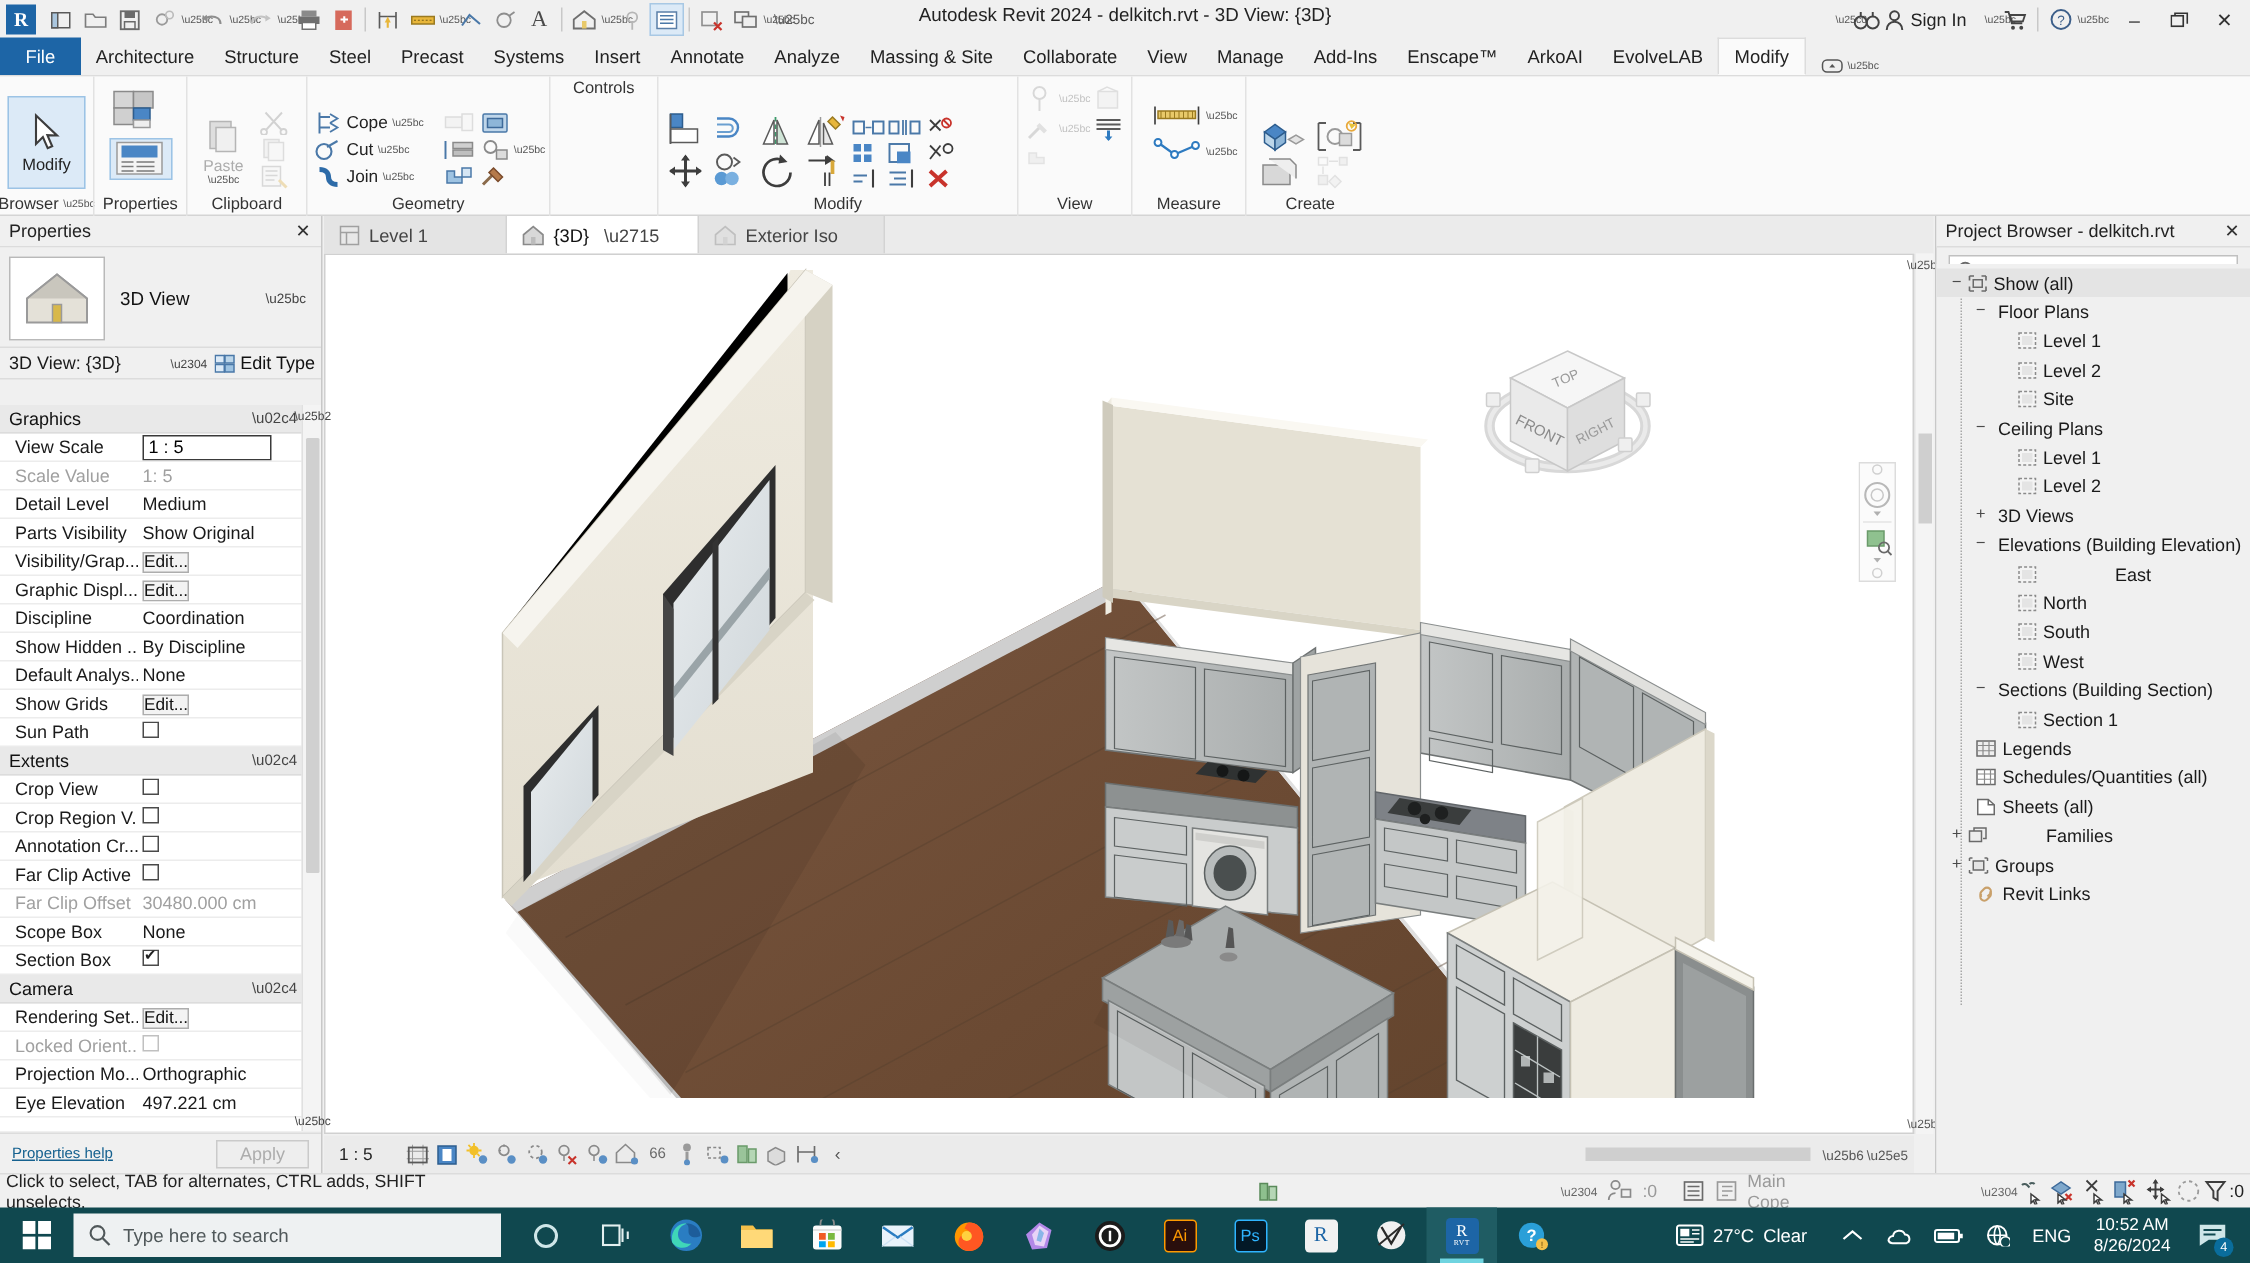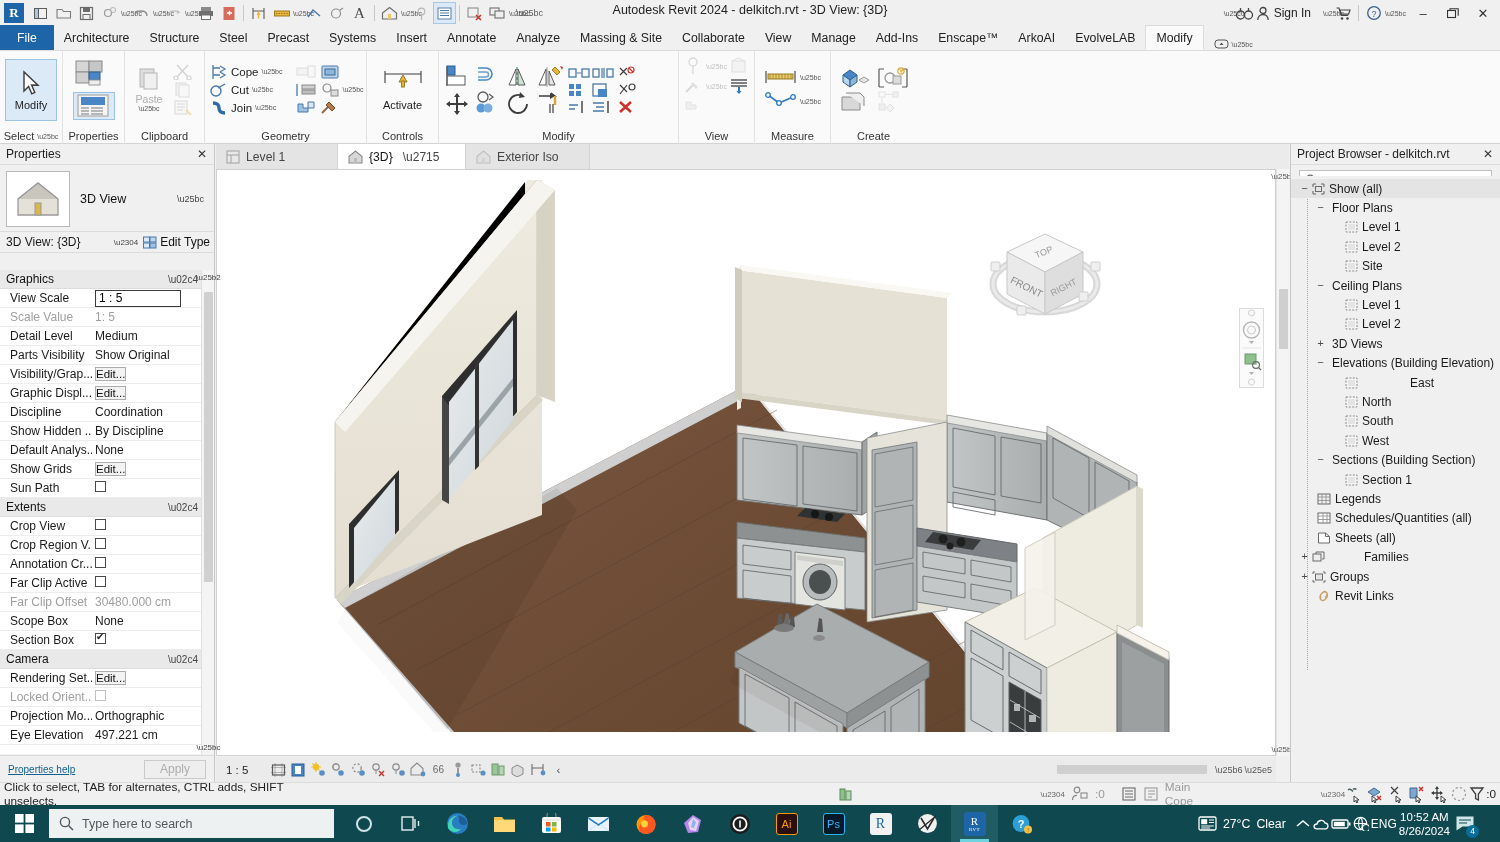--- a/index.html
+++ b/index.html
@@ -62,21 +62,21 @@
   .rtab-extra { display:flex; align-items:center; gap:3px; margin-left:10px; }
 
   
   .ribbon {
     position:absolute; left:0; top:51px; width:1500px; height:93px;
     background:#fafafa; border-bottom:1px solid #d4d4d4;
     display:flex; align-items:stretch;
   }
   .rpanel { position:relative; display:flex; flex-direction:column; height:93px; }
   .rpanel + .rpanel { border-left:1px solid #e2e2e2; }
-  .rp-body { flex:1; display:flex; align-items:center; padding:2px 5px; }
+  .rp-body { flex:1; display:flex; align-items:flex-end; padding:2px 5px; }
   .rp-title {
     height:16px; font-size:11px; color:#333; text-align:center;
     display:flex; align-items:center; justify-content:center; gap:3px;
   }
   .bigbtn {
     width:52px; display:flex; flex-direction:column; align-items:center;
     justify-content:center; padding:2px; font-size:11px; color:#222;
   }
   .bigbtn.sel { background:#dceaf7; border:1px solid #9cc3e5; }
   .bigbtn.dis { color:#adadad; }
@@ -234,21 +234,21 @@
   }
   .tb-start { width:48px; height:37px; display:flex; align-items:center; justify-content:center; }
   .tb-search {
     width:285px; height:29px; background:#eef1f2; display:flex; align-items:center;
     gap:8px; padding:0 10px; font-size:12.5px; color:#50585a; margin-left:1px;
   }
   .tb-apps { display:flex; align-items:center; gap:0px; margin-left:6px; }
   .tb-app { width:47px; height:37px; display:flex; align-items:center; justify-content:center; position:relative; }
   .tb-app.active { background:#1f5c63; }
   .tb-app.active:after { content:""; position:absolute; bottom:0; left:9px; right:9px; height:3px; background:#6fd4e0; }
-  .tb-right { margin-left:auto; display:flex; align-items:center; gap:2px; padding-right:22px; color:#fff; font-size:12px; }
+  .tb-right { margin-left:auto; display:flex; align-items:center; gap:15px; padding-right:12px; color:#fff; font-size:12px; }
   .tb-weather { display:flex; align-items:center; gap:6px; font-size:12.3px; }
   .tb-clock { text-align:center; line-height:14px; font-size:11.5px; }
   .tb-notif { position:relative; width:26px; height:26px; display:flex; align-items:center; justify-content:center; }
   .tb-badge {
     position:absolute; right:-1px; bottom:-1px; background:#0a6d9c; color:#fff;
     width:13px; height:13px; border-radius:50%; font-size:8.5px;
     display:flex; align-items:center; justify-content:center;
   }
   .ico-box { width:22px; height:22px; border-radius:3px; display:flex; align-items:center; justify-content:center; font-weight:normal; font-size:11px; }
 
@@ -467,21 +467,21 @@
         <div class="bigbtn sel" style="height:62px;">
           <span class="ic">
             <svg width="26" height="30" viewBox="0 0 26 30">
                 <path d="M6 3l0 19 4.6-4.6 3.2 7.4 3-1.3-3.2-7.4 6.4.2z" fill="#fff" stroke="#3d3d3d" stroke-width="1.4"></path>
               </svg>
           </span>
           <span>Modify</span>
         </div>
       </div>
       <div class="rp-title">
-        <span>Select</span>
+        <span>Browser</span>
         <span class="cdot">\u25bc</span>
       </div>
     </div>
 
     <div class="rpanel" style="width:62px;">
       <div class="rp-body" style="flex-direction:column;gap:2px;justify-content:center;align-items:center;">
         <span class="ic">
           <svg width="40" height="30" viewBox="0 0 40 30">
               <rect x="2" y="1" width="13" height="11" fill="#d6d6d6" stroke="#8a8a8a"></rect>
               <rect x="15" y="1" width="13" height="11" fill="#c6c6c6" stroke="#8a8a8a"></rect>
@@ -610,32 +610,20 @@
                   <path d="M10 2l6 6-3 3-6-6z" fill="#b57a4a" stroke="#7a4a2a"></path>
                 </svg>
             </span>
           </div>
         </div>
       </div>
       <div class="rp-title">Geometry</div>
     </div>
 
     <div class="rpanel" style="width:72px;">
-      <div class="rp-body" style="justify-content:center;">
-        <div class="bigbtn" style="width:64px;height:62px;">
-          <span class="ic">
-            <svg width="44" height="30" viewBox="0 0 44 30">
-                <path d="M4 2v12M40 2v12M4 5h36" stroke="#3d3d3d" stroke-width="1.1" fill="none"></path>
-                <path d="M22 6l4 7h-8z" fill="#e8b63a" stroke="#9a7a20"></path>
-                <rect x="20.6" y="12" width="2.8" height="6" fill="#e8b63a" stroke="#9a7a20"></rect>
-              </svg>
-          </span>
-          <span>Activate</span>
-        </div>
-      </div>
       <div class="rp-title">Controls</div>
     </div>
 
     <div class="rpanel" style="width:240px;">
       <div class="rp-body" style="gap:4px;">
         <div class="col2">
           <span class="ic">
             <svg width="26" height="26" viewBox="0 0 26 26">
                 <rect x="3" y="2" width="8" height="9" fill="#4a86c5" stroke="#2d5d8e"></rect>
                 <rect x="3" y="12" width="18" height="9" fill="#fff" stroke="#5a5a5a"></rect>

